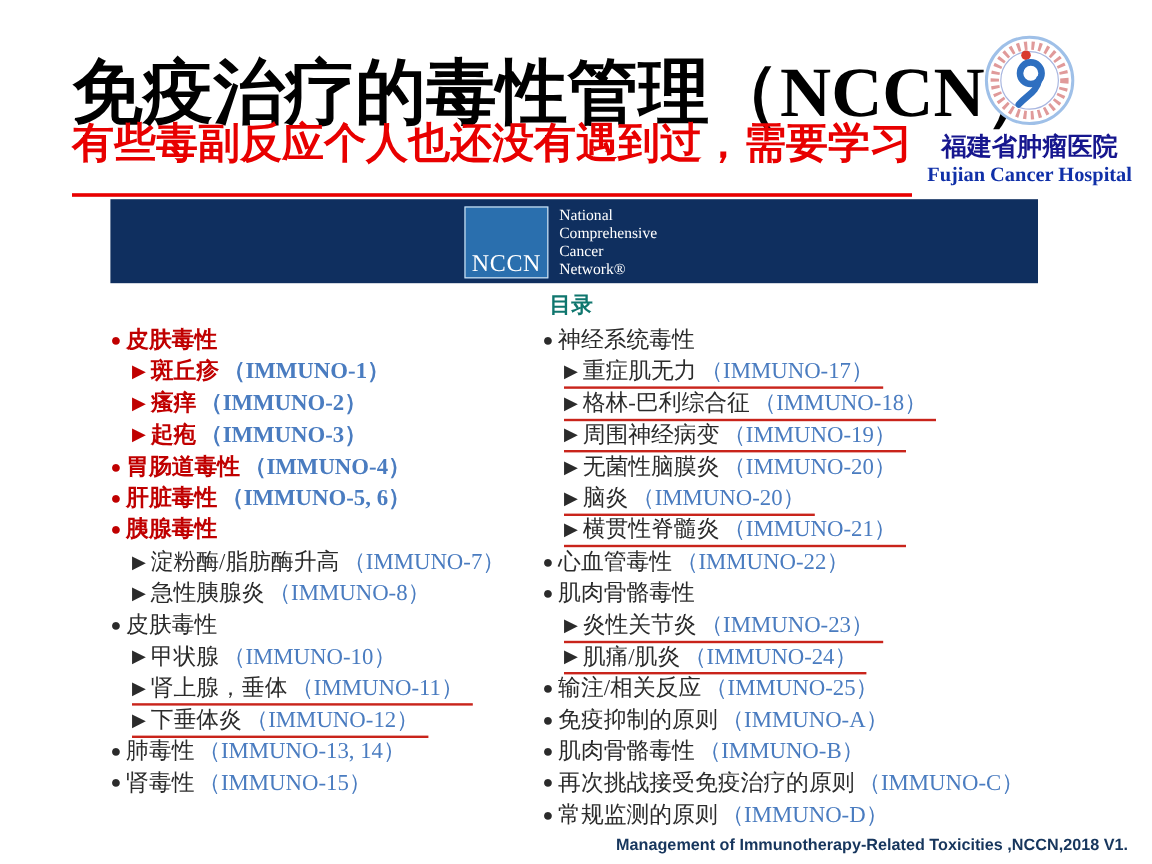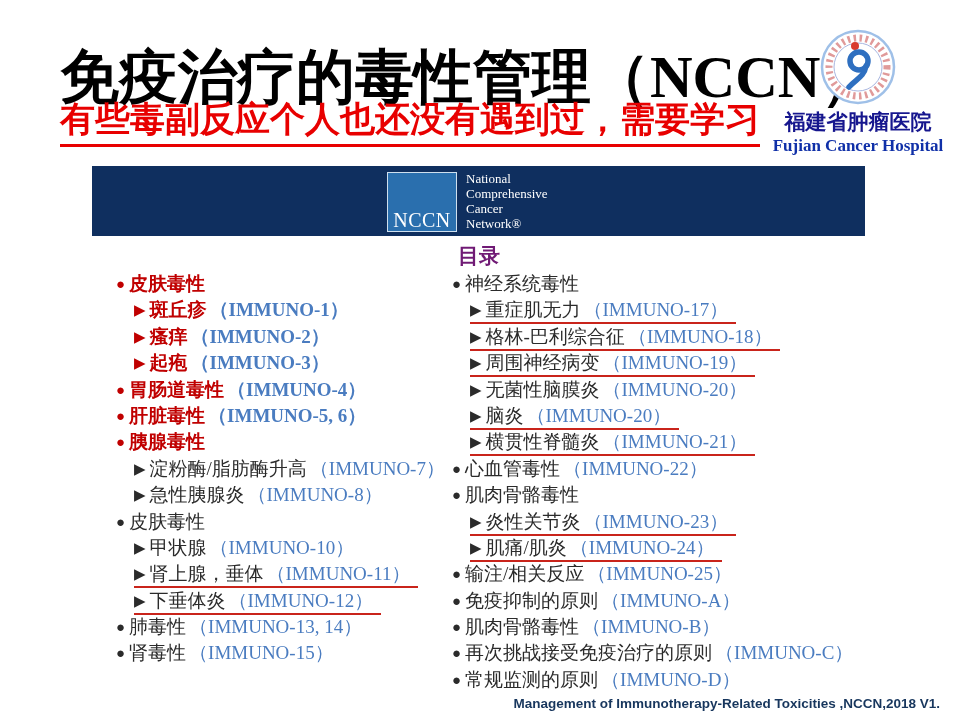--- a/index.html
+++ b/index.html
@@ -13,21 +13,21 @@
   
   #slide-title{
     left:60px;top:38px;
     font-size:59px;font-weight:bold;color:#000000;
     white-space:nowrap;letter-spacing:0px;
   }
   #slide-subtitle{
     left:60px;top:96px;
     font-size:35px;font-weight:bold;color:#e80000;
     white-space:nowrap;
-    border-bottom:3px solid #e80000;padding-bottom:1px;
+    border-bottom:3px solid #e80000;padding-bottom:18px;
   }
 
   
   #logo-block{right:14px;top:28px;width:176px;text-align:center;}
   #logo-block svg{display:block;margin:0 auto;}
   #hospital-cn{
     font-size:21px;font-weight:bold;color:#16168e;
     white-space:nowrap;margin-top:2px;
     font-family:"Liberation Sans","DejaVu Sans",sans-serif;
     text-align:center;
@@ -55,25 +55,25 @@
   }
   #nccn-name{
     position:absolute;left:374px;top:5px;
     color:#ffffff;font-size:13px;line-height:15px;
     font-family:"Liberation Serif","DejaVu Serif",serif;
   }
 
   
   #toc-heading{
     left:458px;top:242px;
-    font-size:21px;font-weight:bold;color:#701a75;
+    font-size:18px;font-weight:bold;color:#0f766e;
     font-family:"Liberation Sans","DejaVu Sans",sans-serif;
   }
   .toc-col{position:absolute;top:271px;}
-  #toc-left{left:116px;width:350px;}
+  #toc-left{left:92px;width:350px;}
   #toc-right{left:452px;width:430px;}
   .toc-item{
     height:26.4px;line-height:26.4px;
     font-size:19px;color:#2b2b2b;white-space:nowrap;
   }
   .toc-item.red{color:#c00000;font-weight:bold;}
   .toc-item.sub{padding-left:18px;}
   .bullet{font-size:15px;margin-right:4px;vertical-align:1px;}
   .ref{color:#4a7cc0;margin-left:3px;font-weight:normal;}
   .toc-item.red .ref{font-weight:bold;}

